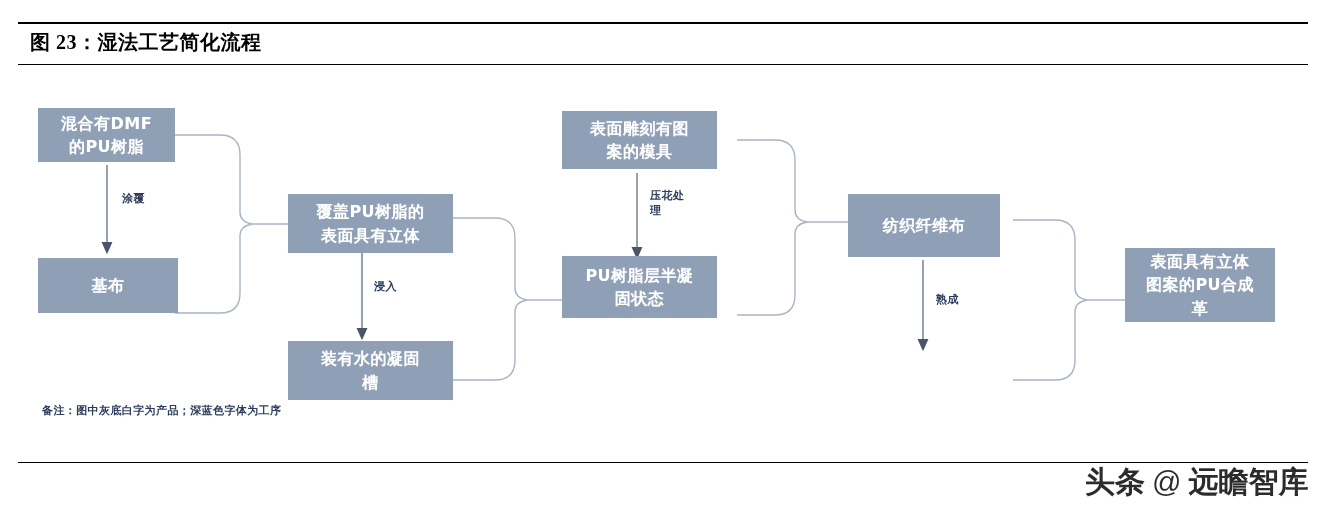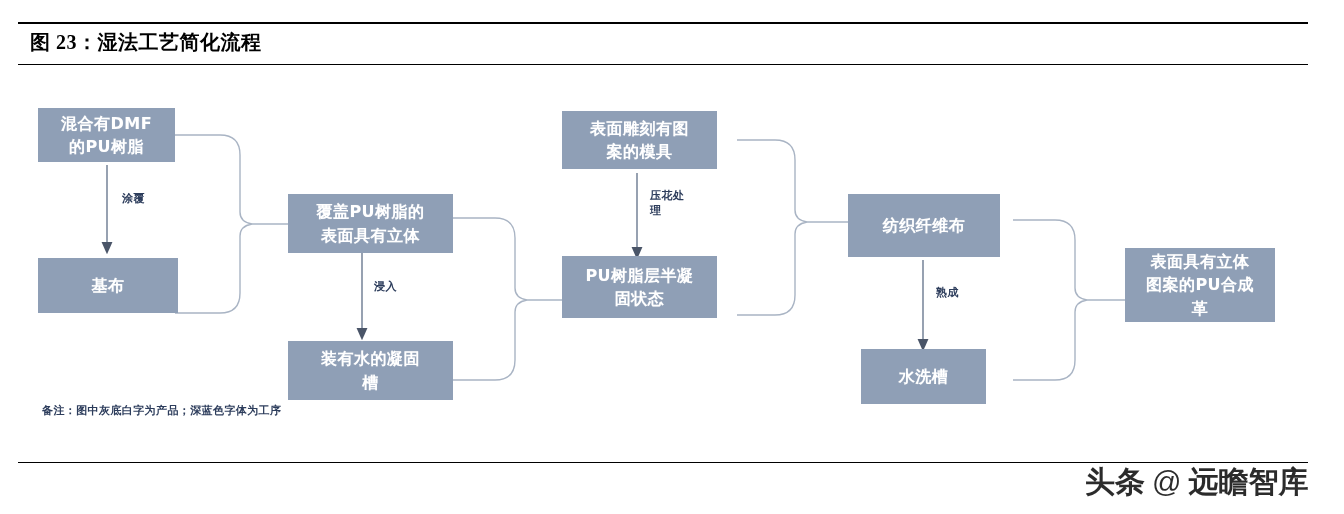--- a/index.html
+++ b/index.html
@@ -226,38 +226,35 @@
 
     <div class="node" style="left:562px; top:41px; width:155px; height:58px;">
       <span style="white-space: pre-line;">表面雕刻有图
 案的模具</span>
     </div>
 
     <div class="node" style="left:848px; top:124px; width:152px; height:63px;">
       <span style="white-space: pre-line;">纺织纤维布</span>
     </div>
 
-    <div class="node" style="left:861px; top:279px; width:125px; height:55px;">
-      <span style="white-space: pre-line;">水洗槽</span>
-    </div>
 
     <div class="node" style="left:1125px; top:178px; width:150px; height:74px;">
       <span style="white-space: pre-line;">表面具有立体
 图案的PU合成
 革</span>
     </div>
 
     <div class="edge-label" style="left:122px; top:121px;">涂覆</div>
 
     <div class="edge-label" style="left:374px; top:209px;">浸入</div>
 
     <div class="edge-label" style="left:650px; top:118px;">压花处
 理</div>
 
-    <div class="edge-label" style="left:936px; top:215px;">熟成</div>
+    <div class="edge-label" style="left:936px; top:222px;">熟成</div>
 
     <div class="note">备注：图中灰底白字为产品；深蓝色字体为工序</div>
   </div>
 
   <div class="rule-bottom"></div>
 
   <div class="watermark">
     <span>头条</span>
     <span class="wm-at">@</span>
     <span>远瞻智库</span>

